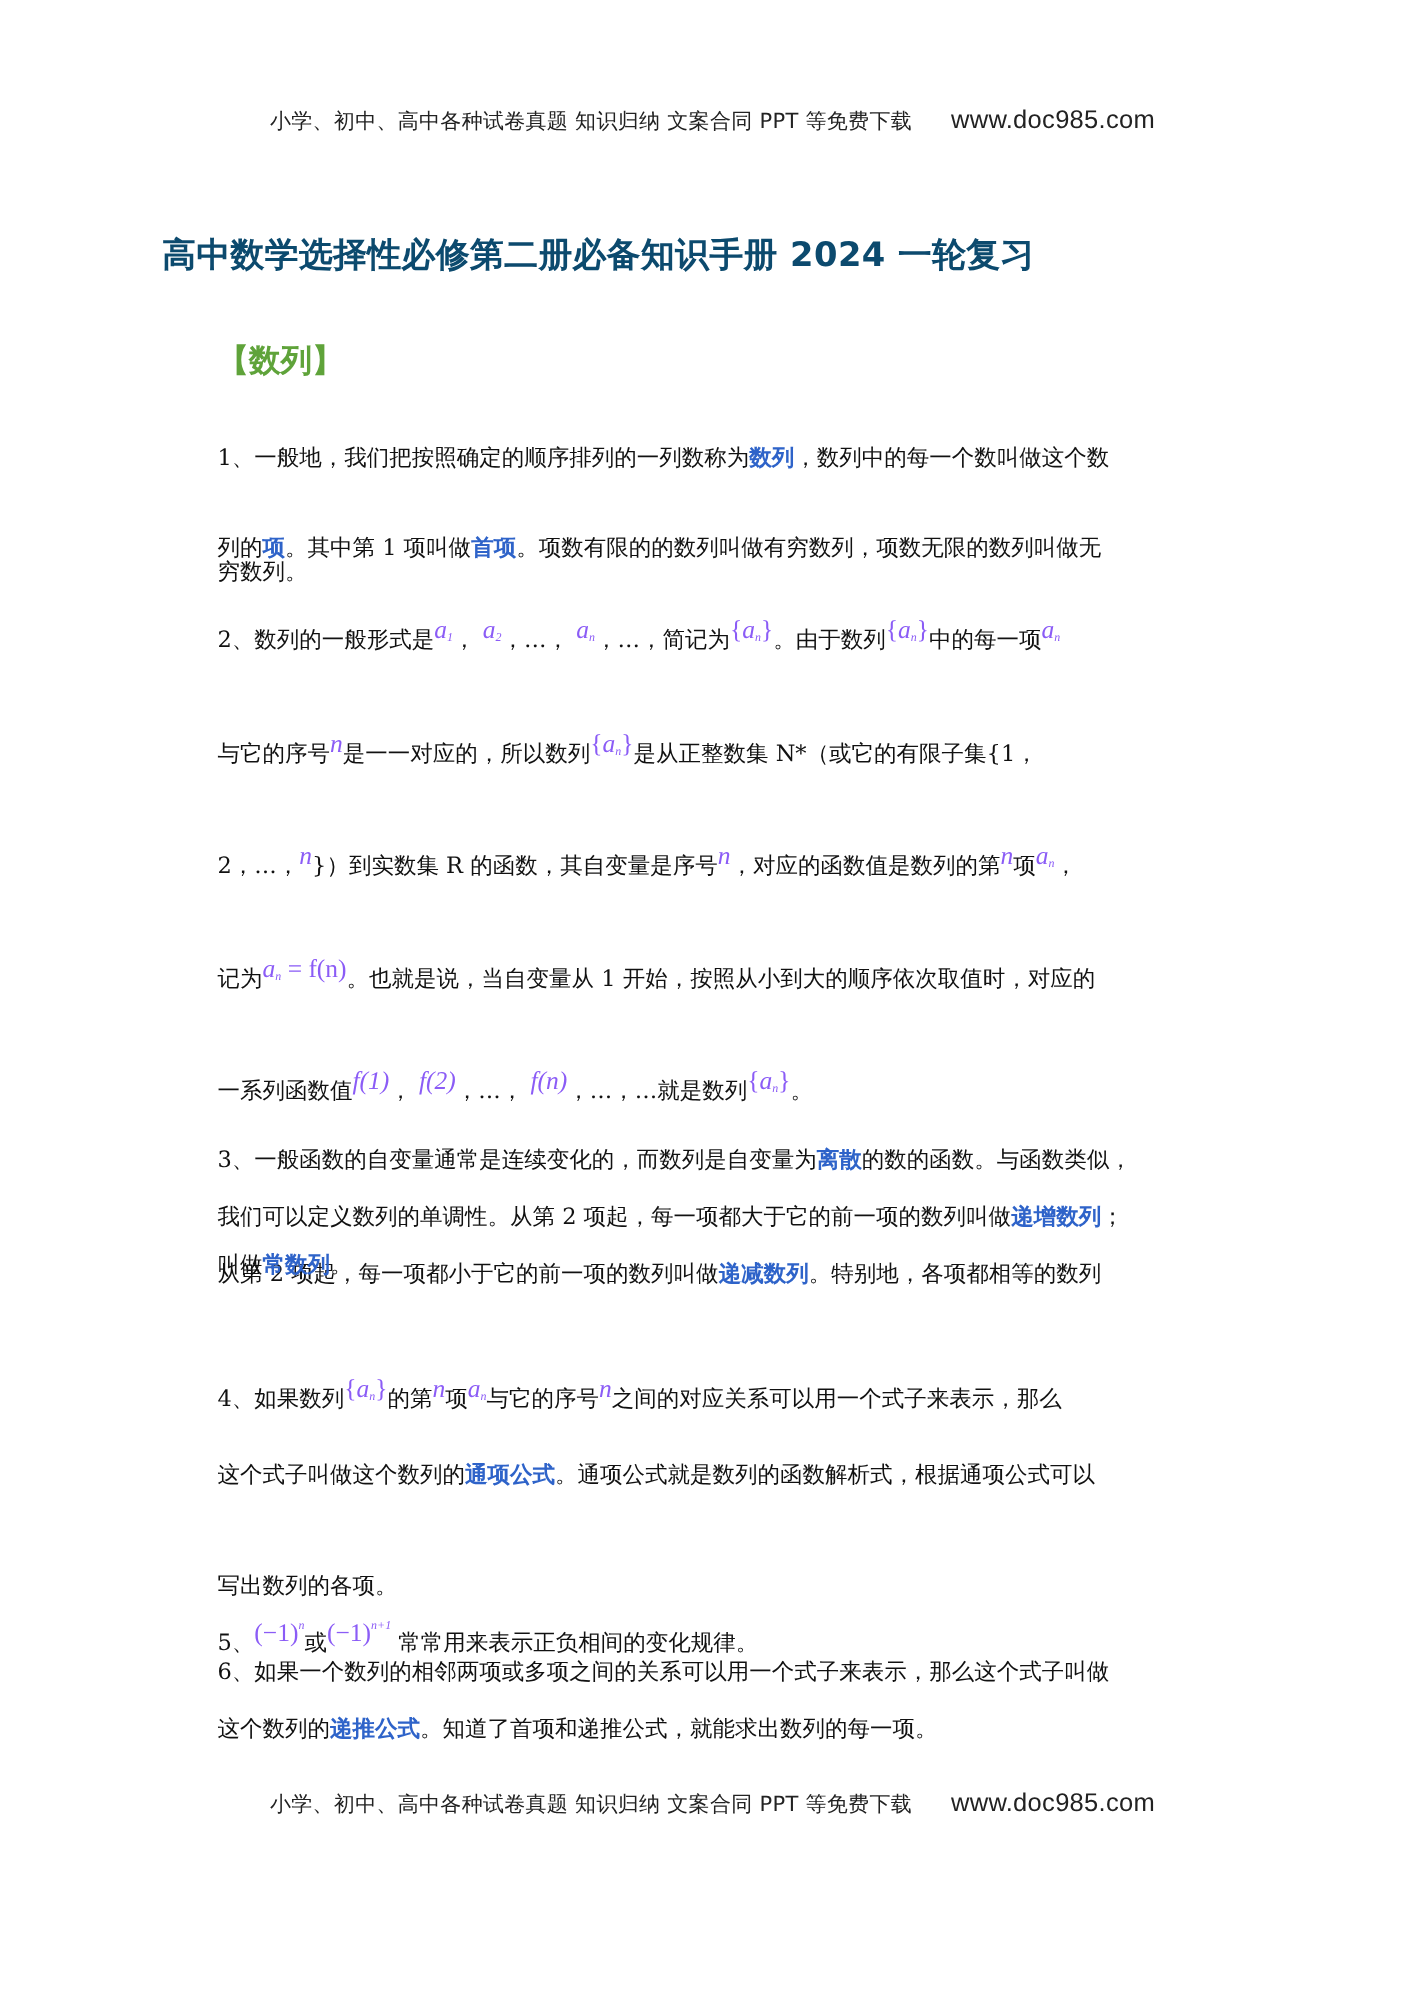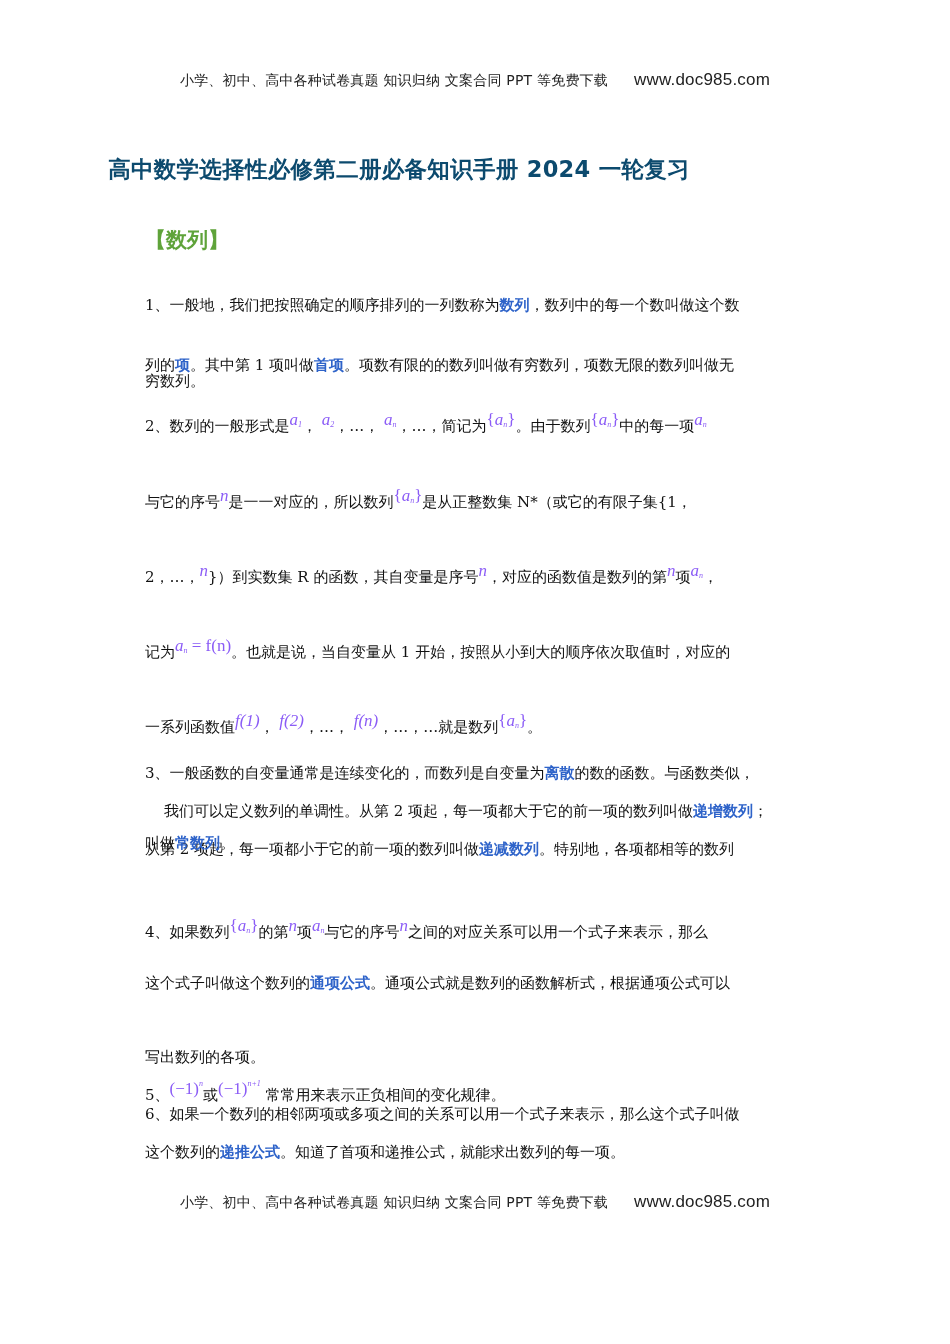--- a/index.html
+++ b/index.html
@@ -49,21 +49,21 @@
 <div class="p" style="top:642px;">
   <span>记为</span><span class="m"><span>a</span><sub>n</sub> <span class="up">= f(n)</span></span><span>。也就是说，当自变量从 1 开始，按照从小到大的顺序依次取值时，对应的</span>
 </div>
 <div class="p" style="top:717px;">
   <span>一系列函数值</span><span class="m">f(1)</span><span>，</span> <span class="m">f(2)</span><span>，</span><span>…</span><span>，</span> <span class="m">f(n)</span><span>，</span><span>…</span><span>，…就是数列</span><span class="m"><span class="up">{</span><span>a</span><sub>n</sub><span class="up">}</span></span><span>。</span>
 </div>
 
 <div class="p" style="top:764px;">
   <span>3、一般函数的自变量通常是连续变化的，而数列是自变量为</span><span class="hl">离散</span><span>的数的函数。与函数类似，</span>
 </div>
-<div class="p" style="top:802px;margin-left:19px;">
+<div class="p" style="top:802px;">
   <span>我们可以定义数列的单调性。从第 2 项起，每一项都大于它的前一项的数列叫做</span><span class="hl">递增数列</span><span>；</span>
 </div>
 <div class="p" style="top:840px;">
   <span>从第 2 项起，每一项都小于它的前一项的数列叫做</span><span class="hl">递减数列</span><span>。特别地，各项都相等的数列</span>
 </div>
 <div class="p" style="top:834px;">
   <span>叫做</span><span class="hl">常数列</span><span>。</span>
 </div>
 
 <div class="p" style="top:922px;">

